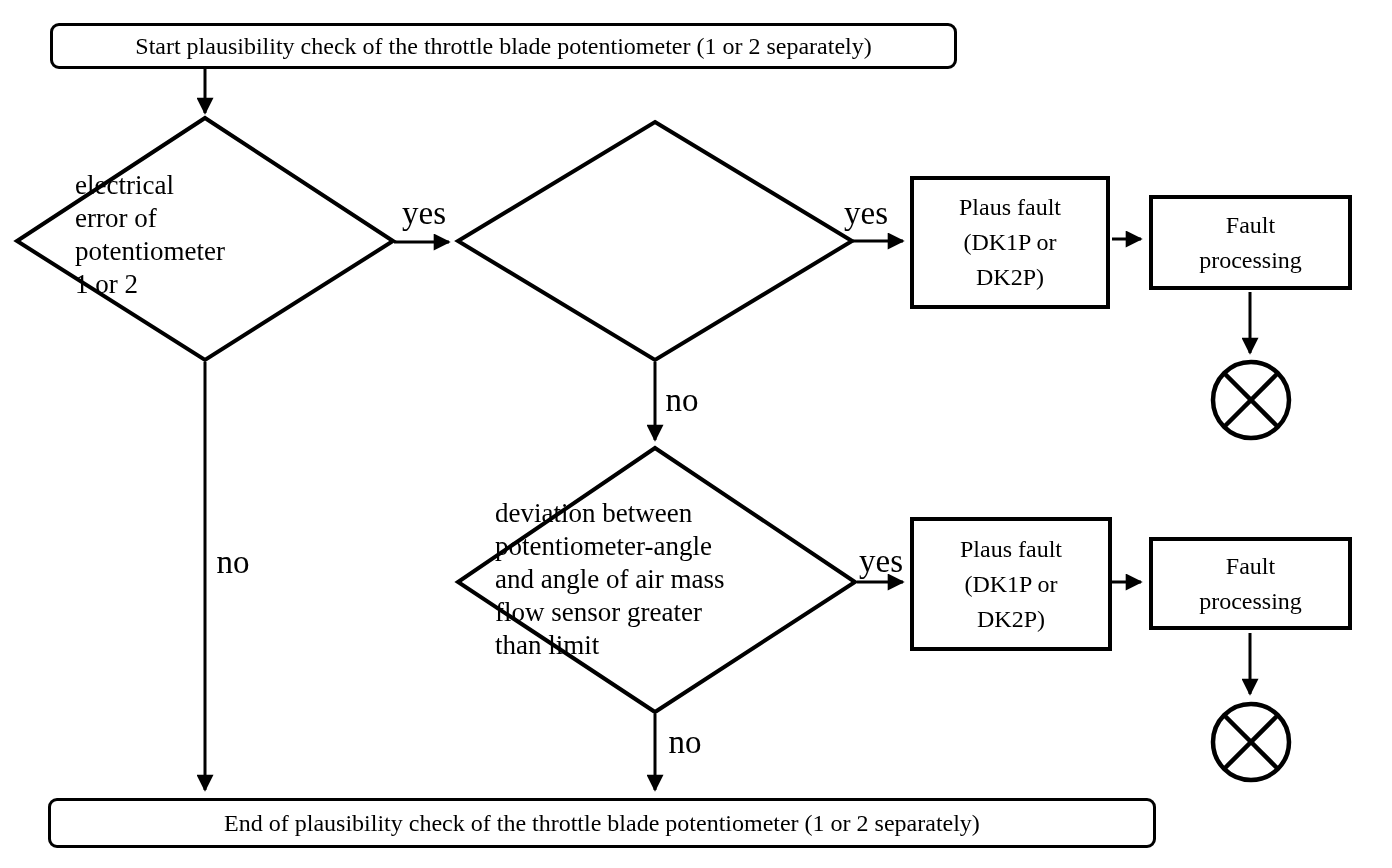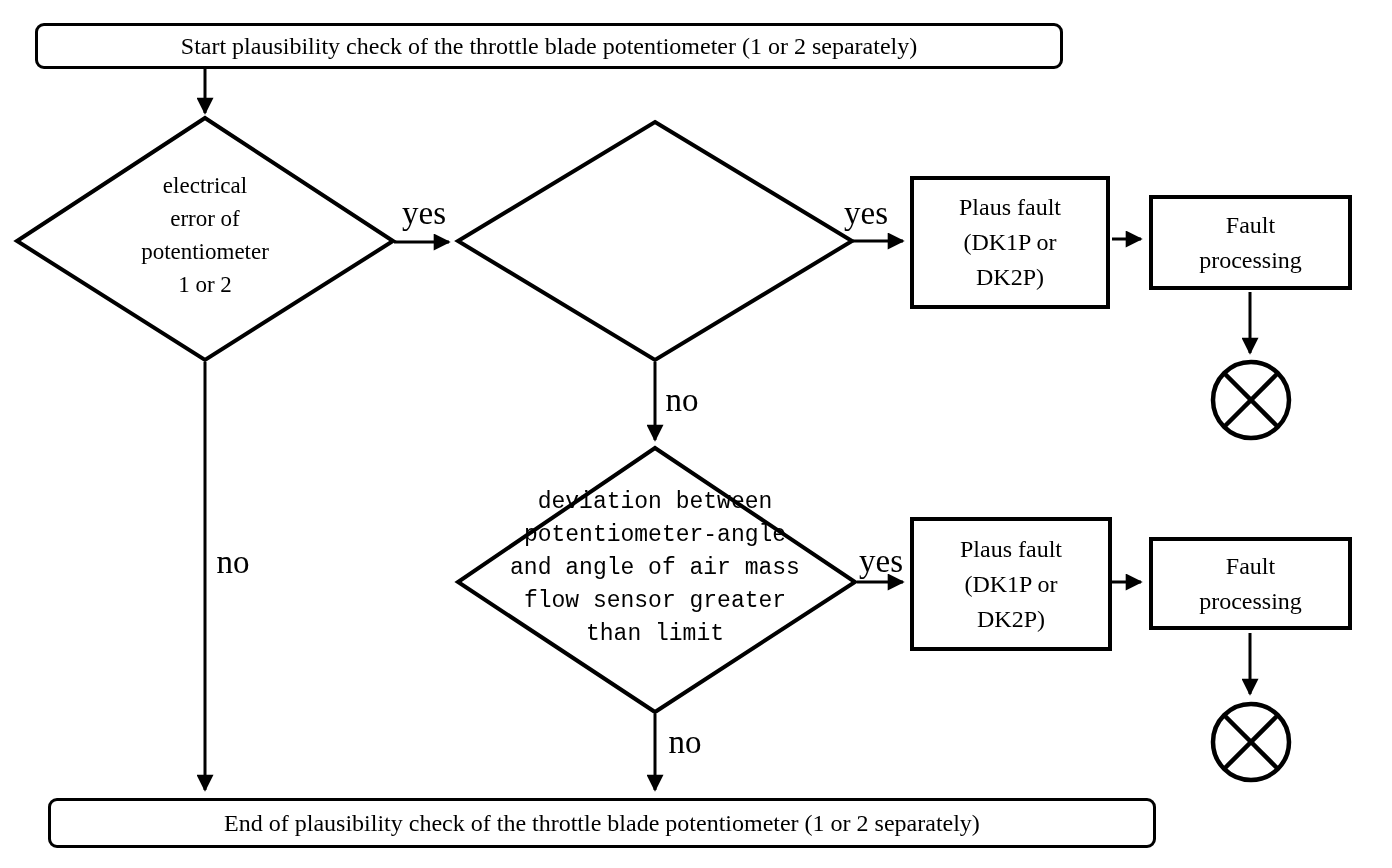--- a/index.html
+++ b/index.html
@@ -28,23 +28,23 @@
     border-radius: 9px;
     font-size: 24px;
   }
   .process {
     border: 4px solid #000;
     font-size: 24px;
     line-height: 35px;
   }
   .dtext {
     position: absolute;
-    text-align: center;
+    text-align: left;
     white-space: pre-line;
-    font-size: 23px;
+    font-size: 27px;
     line-height: 33px;
   }
   .elabel {
     position: absolute;
     font-size: 33px;
     text-align: center;
   }
 </style>
 </head>
 <body>
@@ -79,21 +79,21 @@
       <line x1="1224" y1="373" x2="1278" y2="427" stroke="#000" stroke-width="4.5"></line>
       <line x1="1278" y1="373" x2="1224" y2="427" stroke="#000" stroke-width="4.5"></line>
     </g>
     <g>
       <circle cx="1251" cy="742" r="38" fill="#fff" stroke="#000" stroke-width="4.5"></circle>
       <line x1="1224" y1="715" x2="1278" y2="769" stroke="#000" stroke-width="4.5"></line>
       <line x1="1278" y1="715" x2="1224" y2="769" stroke="#000" stroke-width="4.5"></line>
     </g>
   </svg>
 
-  <div class="node terminator" style="left:35px; top:23px; width:1028px; height:46px;">Start plausibility check of the throttle blade potentiometer (1 or 2 separately)</div>
+  <div class="node terminator" style="left:50px; top:23px; width:907px; height:46px;">Start plausibility check of the throttle blade potentiometer (1 or 2 separately)</div>
 
   <div class="node process" style="left:910px; top:176px; width:200px; height:133px;">Plaus fault
 (DK1P or
 DK2P)</div>
 
   <div class="node process" style="left:1149px; top:195px; width:203px; height:95px;">Fault
 processing</div>
 
   <div class="node process" style="left:910px; top:517px; width:202px; height:134px;">Plaus fault
 (DK1P or
@@ -103,21 +103,21 @@
 processing</div>
 
   <div class="node terminator" style="left:48px; top:798px; width:1108px; height:50px;">End of plausibility check of the throttle blade potentiometer (1 or 2 separately)</div>
 
   <div class="dtext" style="left:75px; top:169px; width:260px;">electrical
 error of
 potentiometer
 1 or 2</div>
 
 
-  <div class="dtext" style="left:495px; top:486px; width:320px;font-family:Liberation Mono, monospace;">deviation between
+  <div class="dtext" style="left:495px; top:497px; width:320px;">deviation between
 potentiometer-angle
 and angle of air mass
 flow sensor greater
 than limit</div>
 
   <div class="elabel" style="left:398px; top:195px; width:52px;">yes</div>
 
   <div class="elabel" style="left:840px; top:195px; width:52px;">yes</div>
 
   <div class="elabel" style="left:855px; top:543px; width:52px;">yes</div>

